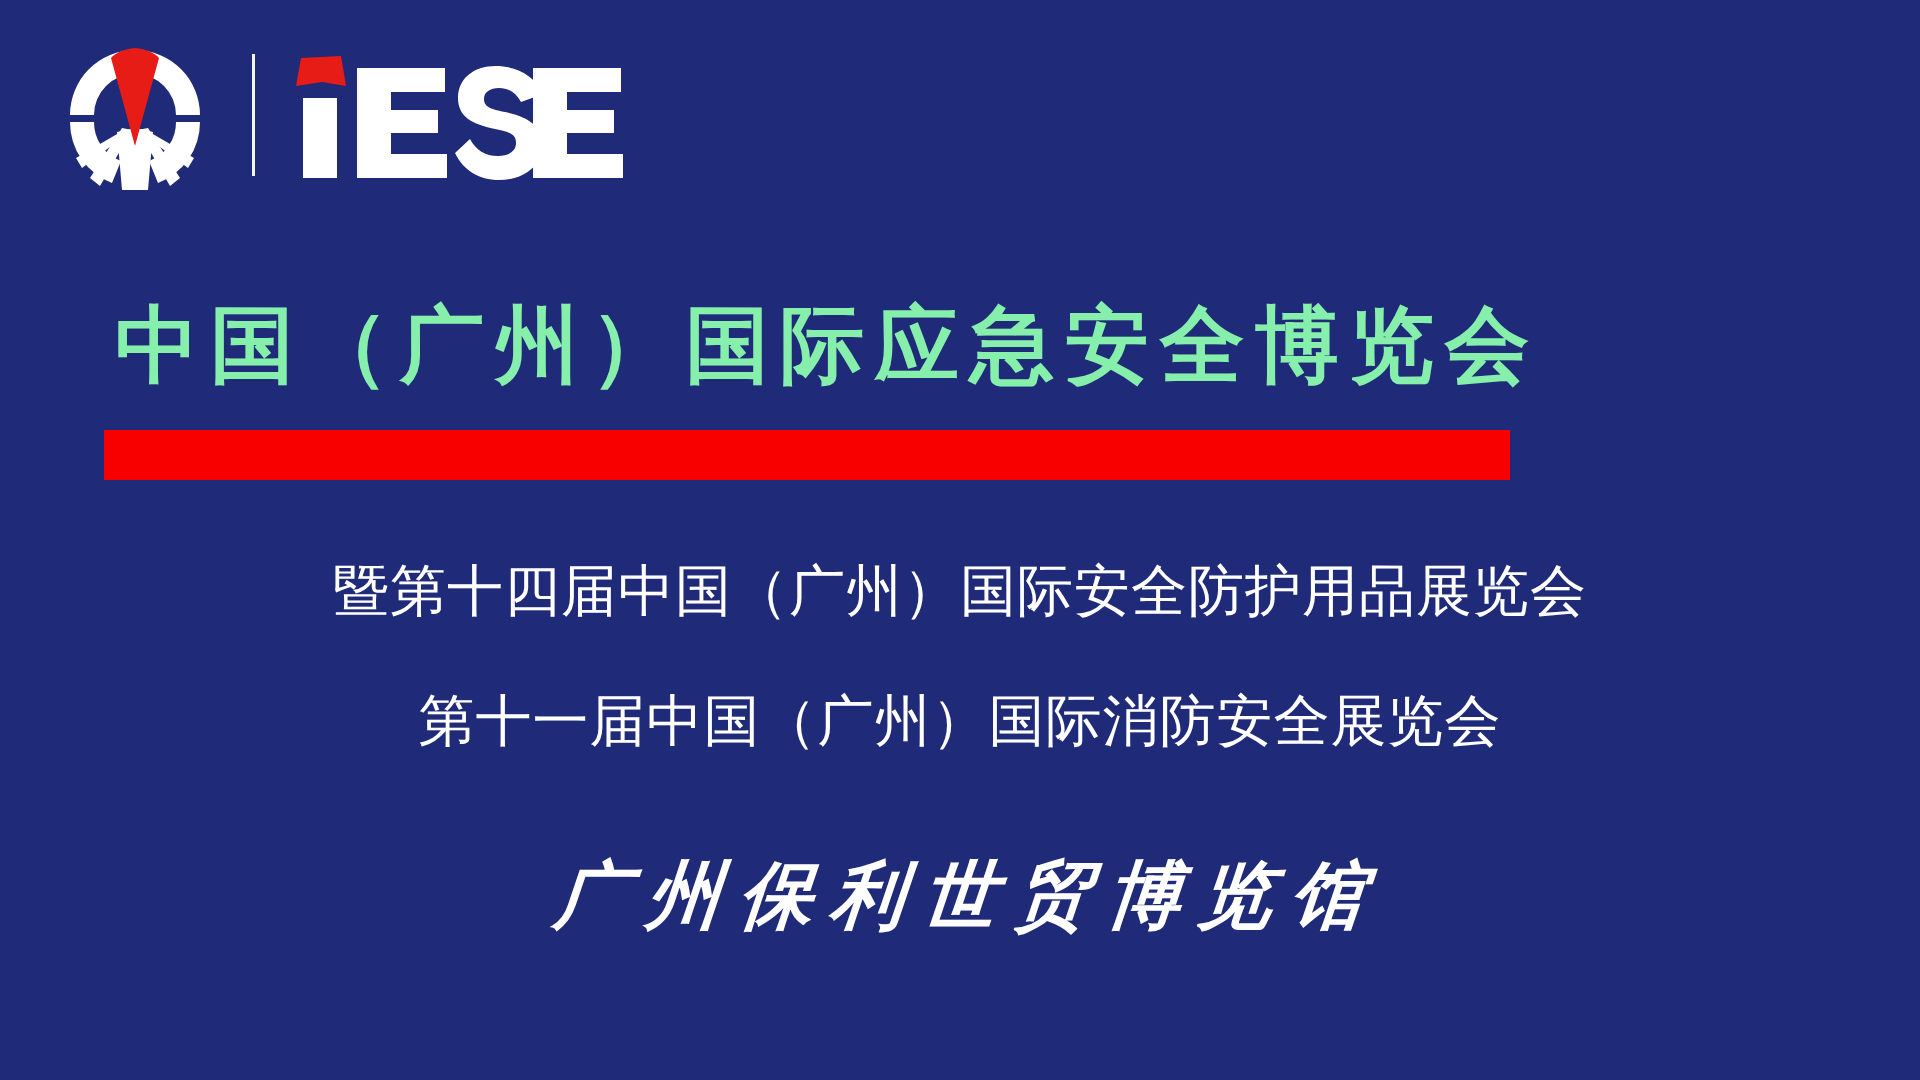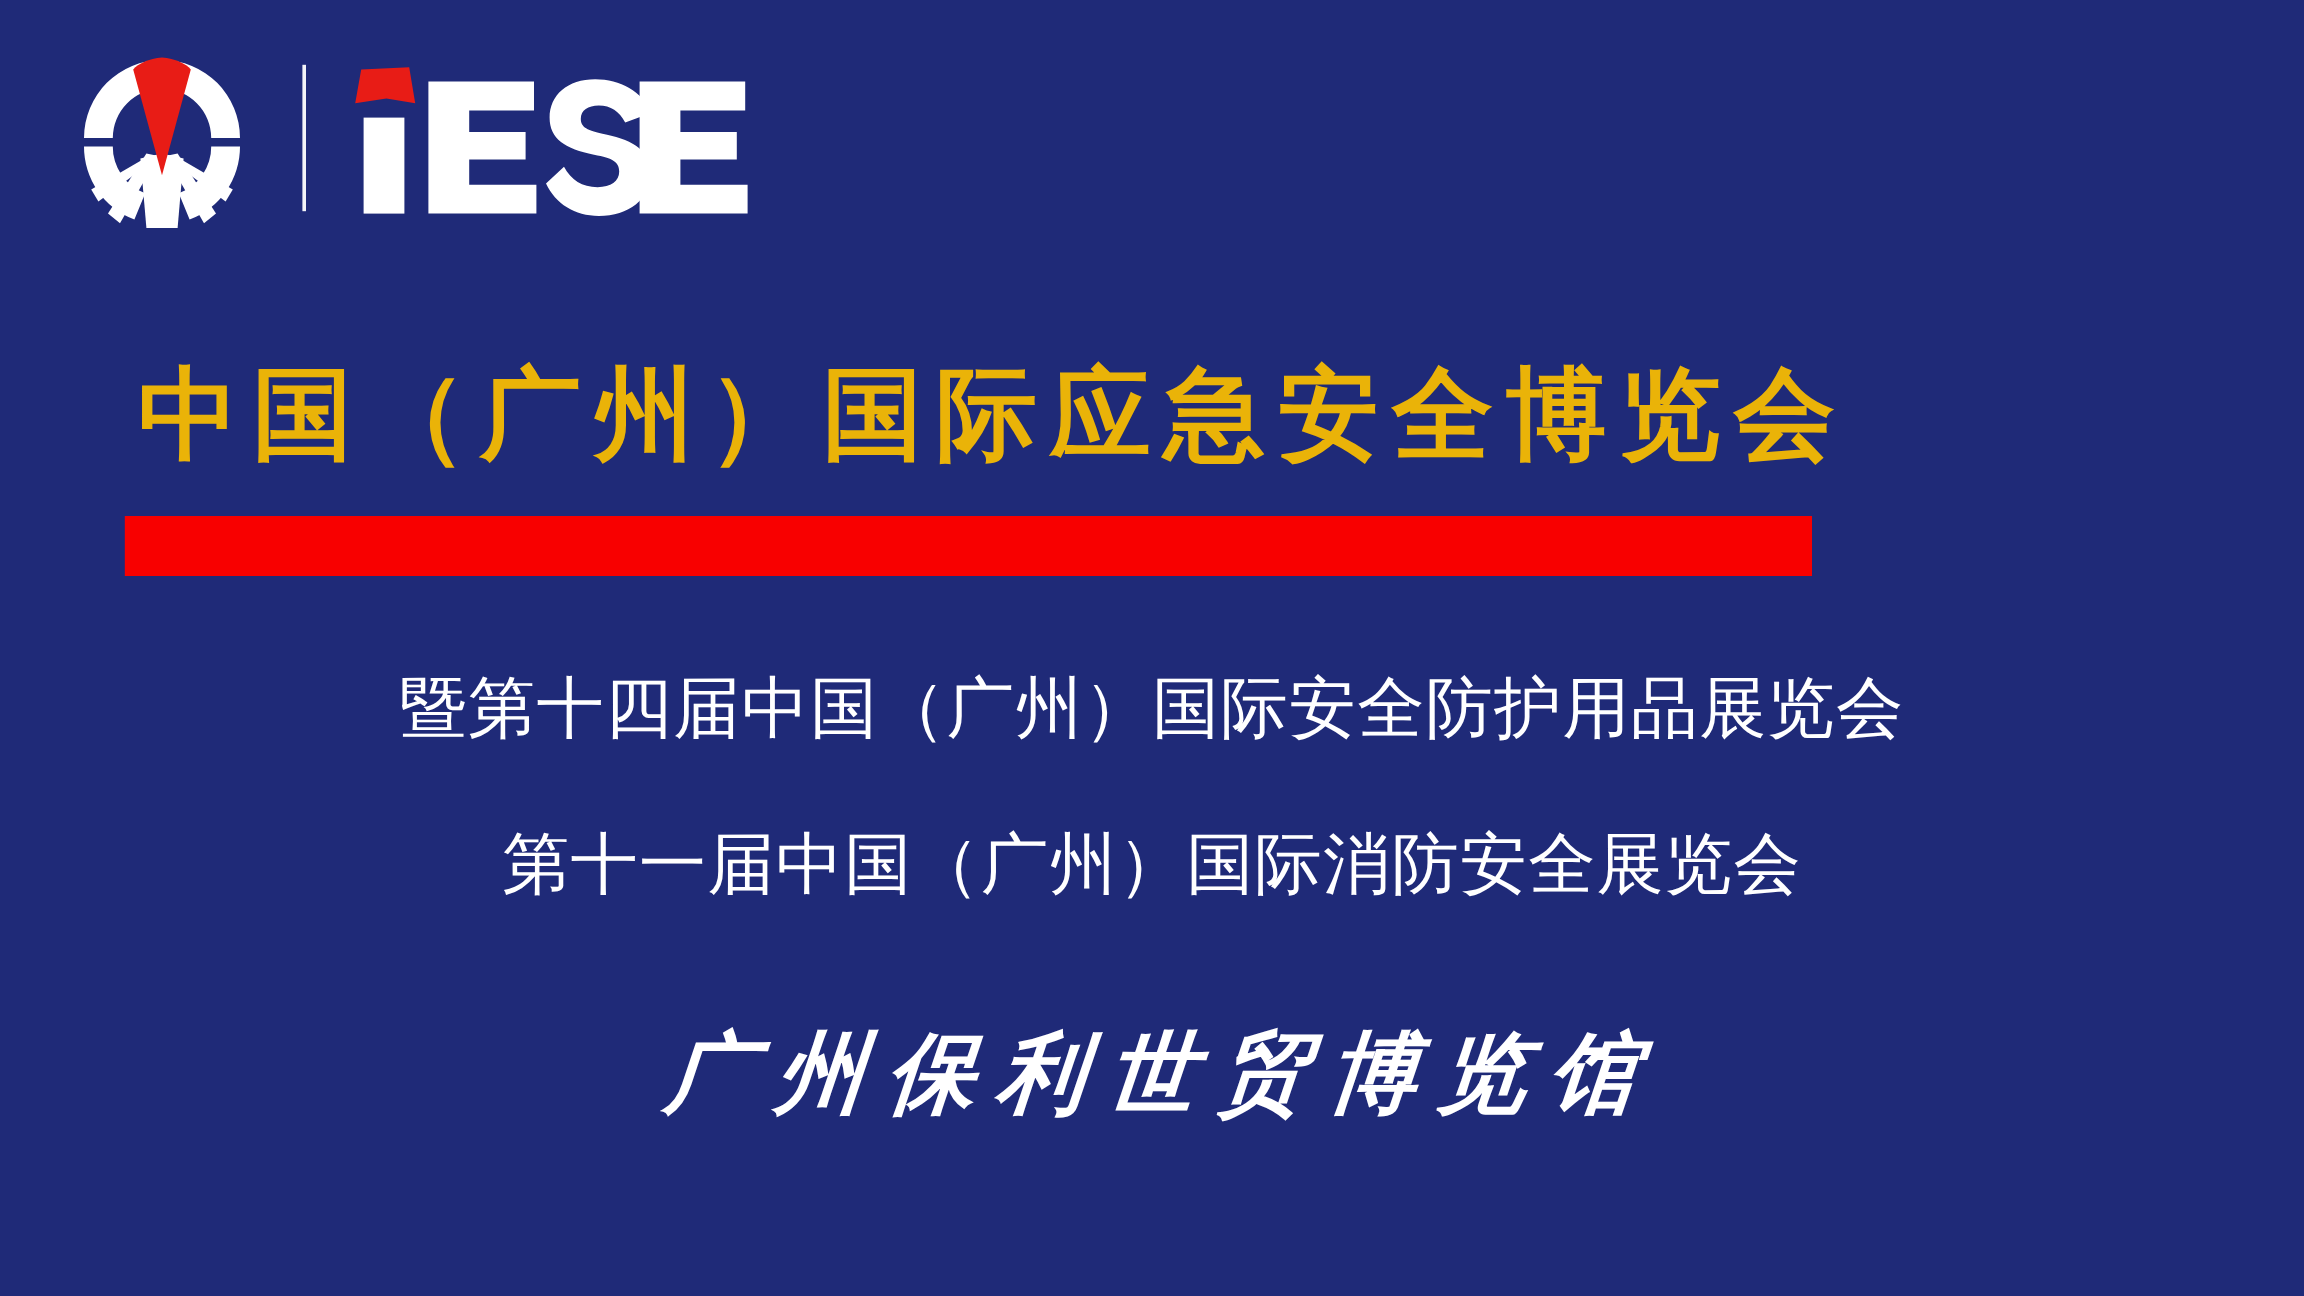--- a/index.html
+++ b/index.html
@@ -65,21 +65,21 @@
     width: 1406px;
     height: 50px;
     background: #f80000;
   }
   #main-title {
     position: absolute;
     left: 104px;
     top: 22px;
     width: 1406px;
     text-align: left;
-    color: #eab308;
+    color: #86efac;
     font-family: "DejaVu Sans", "Liberation Sans", sans-serif;
     font-weight: 700;
     font-size: 84px;
     line-height: 1.08;
     letter-spacing: 11px;
     text-indent: 11px;
     white-space: nowrap;
   }
 
   

